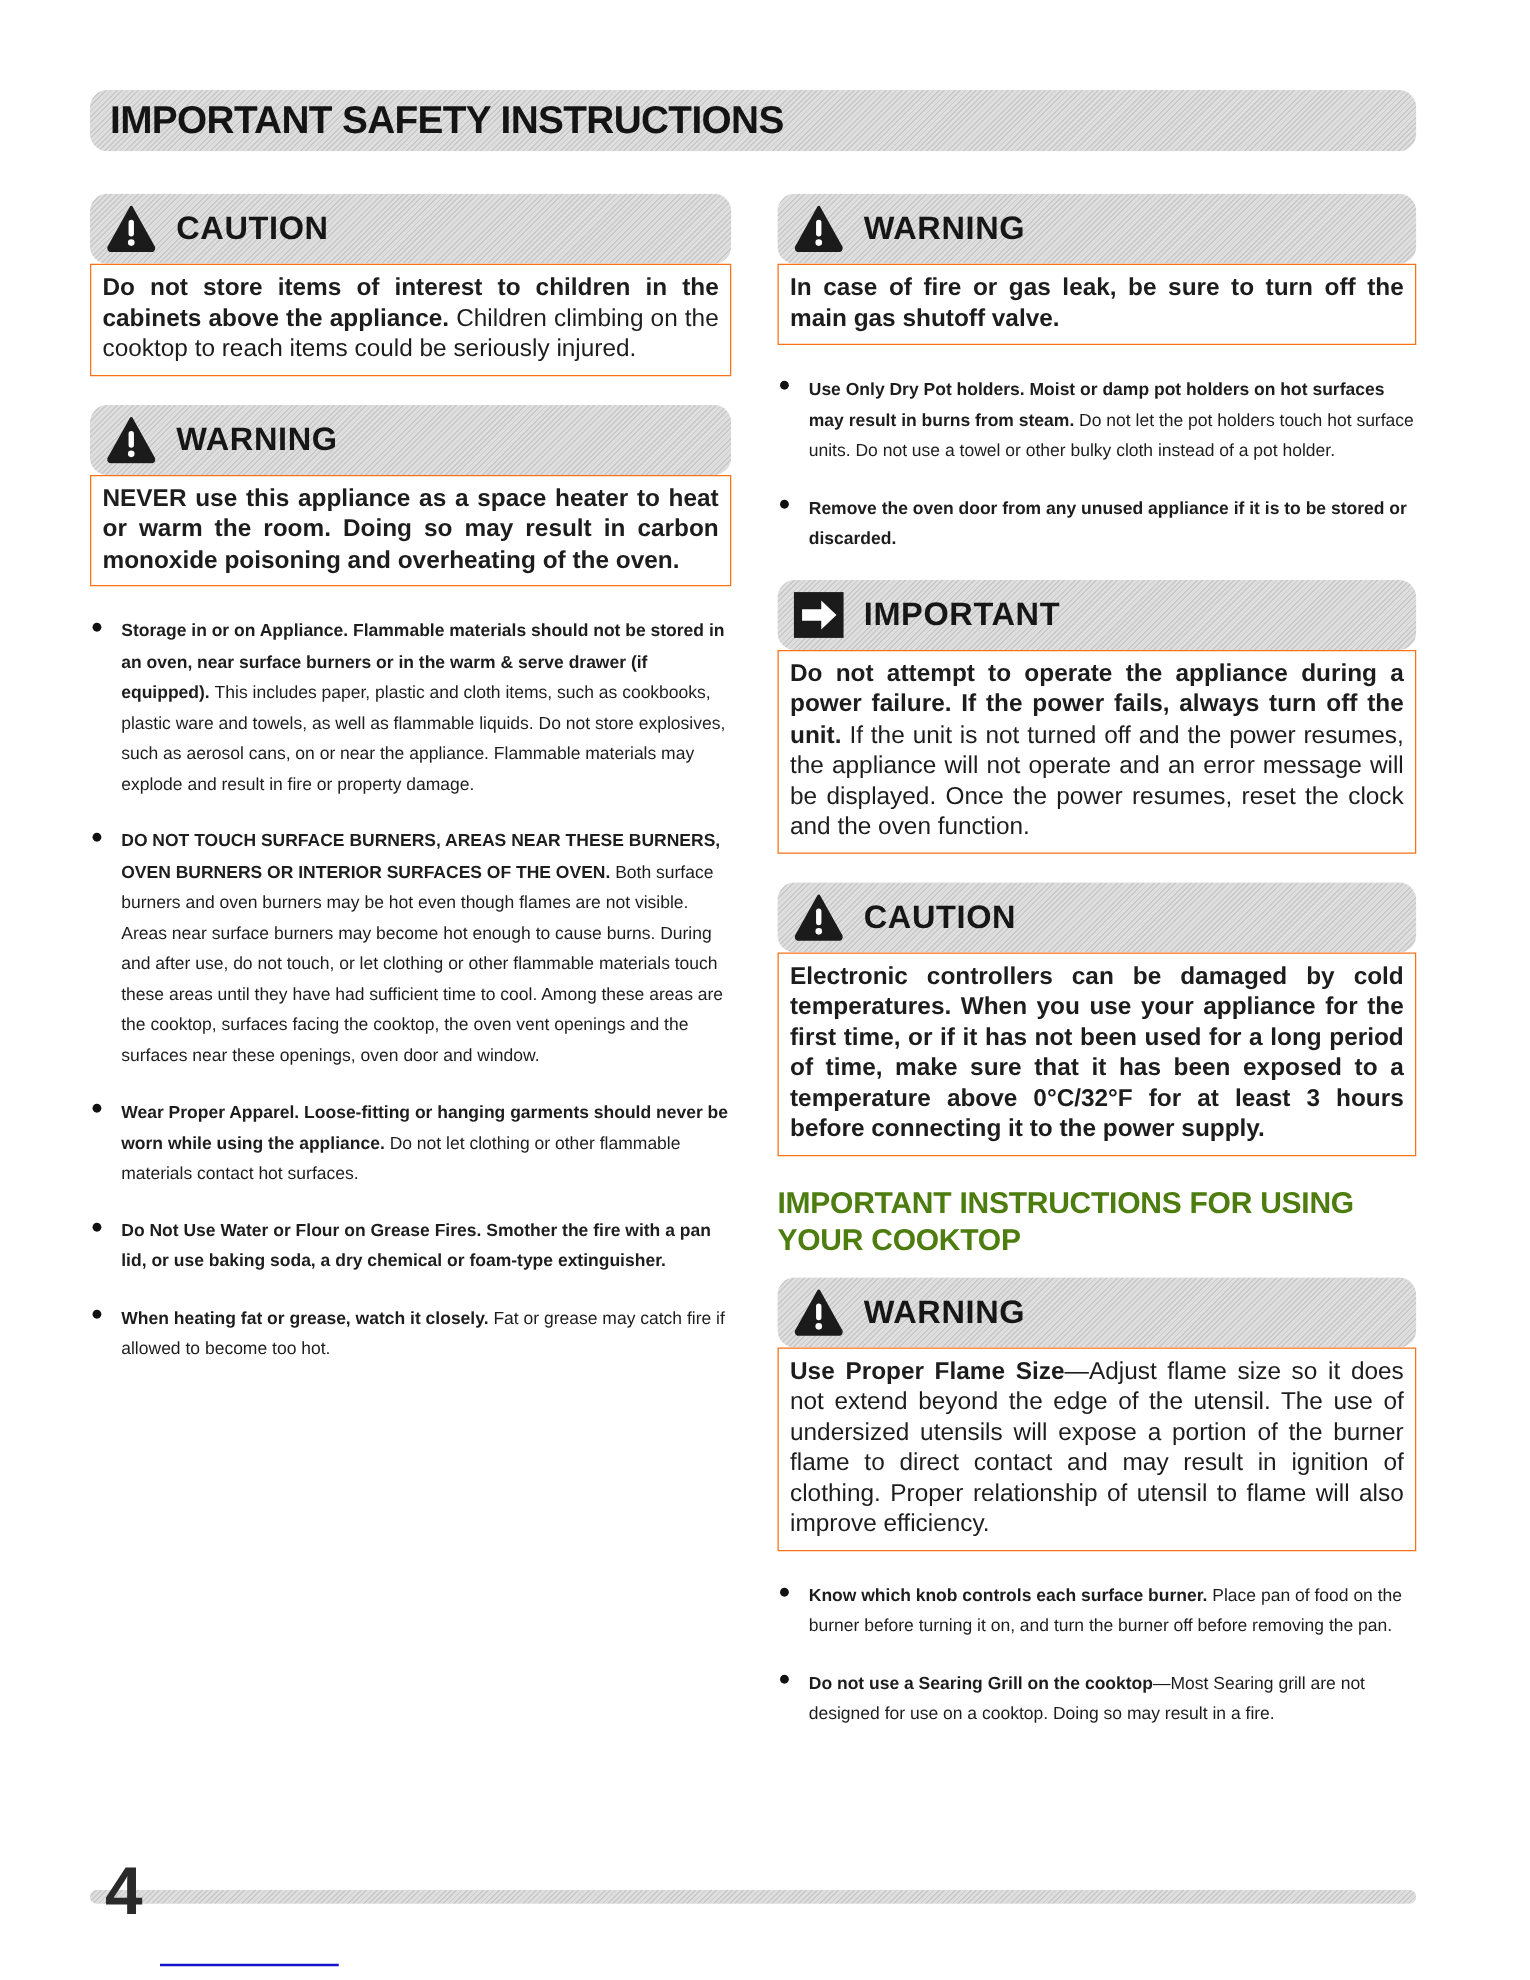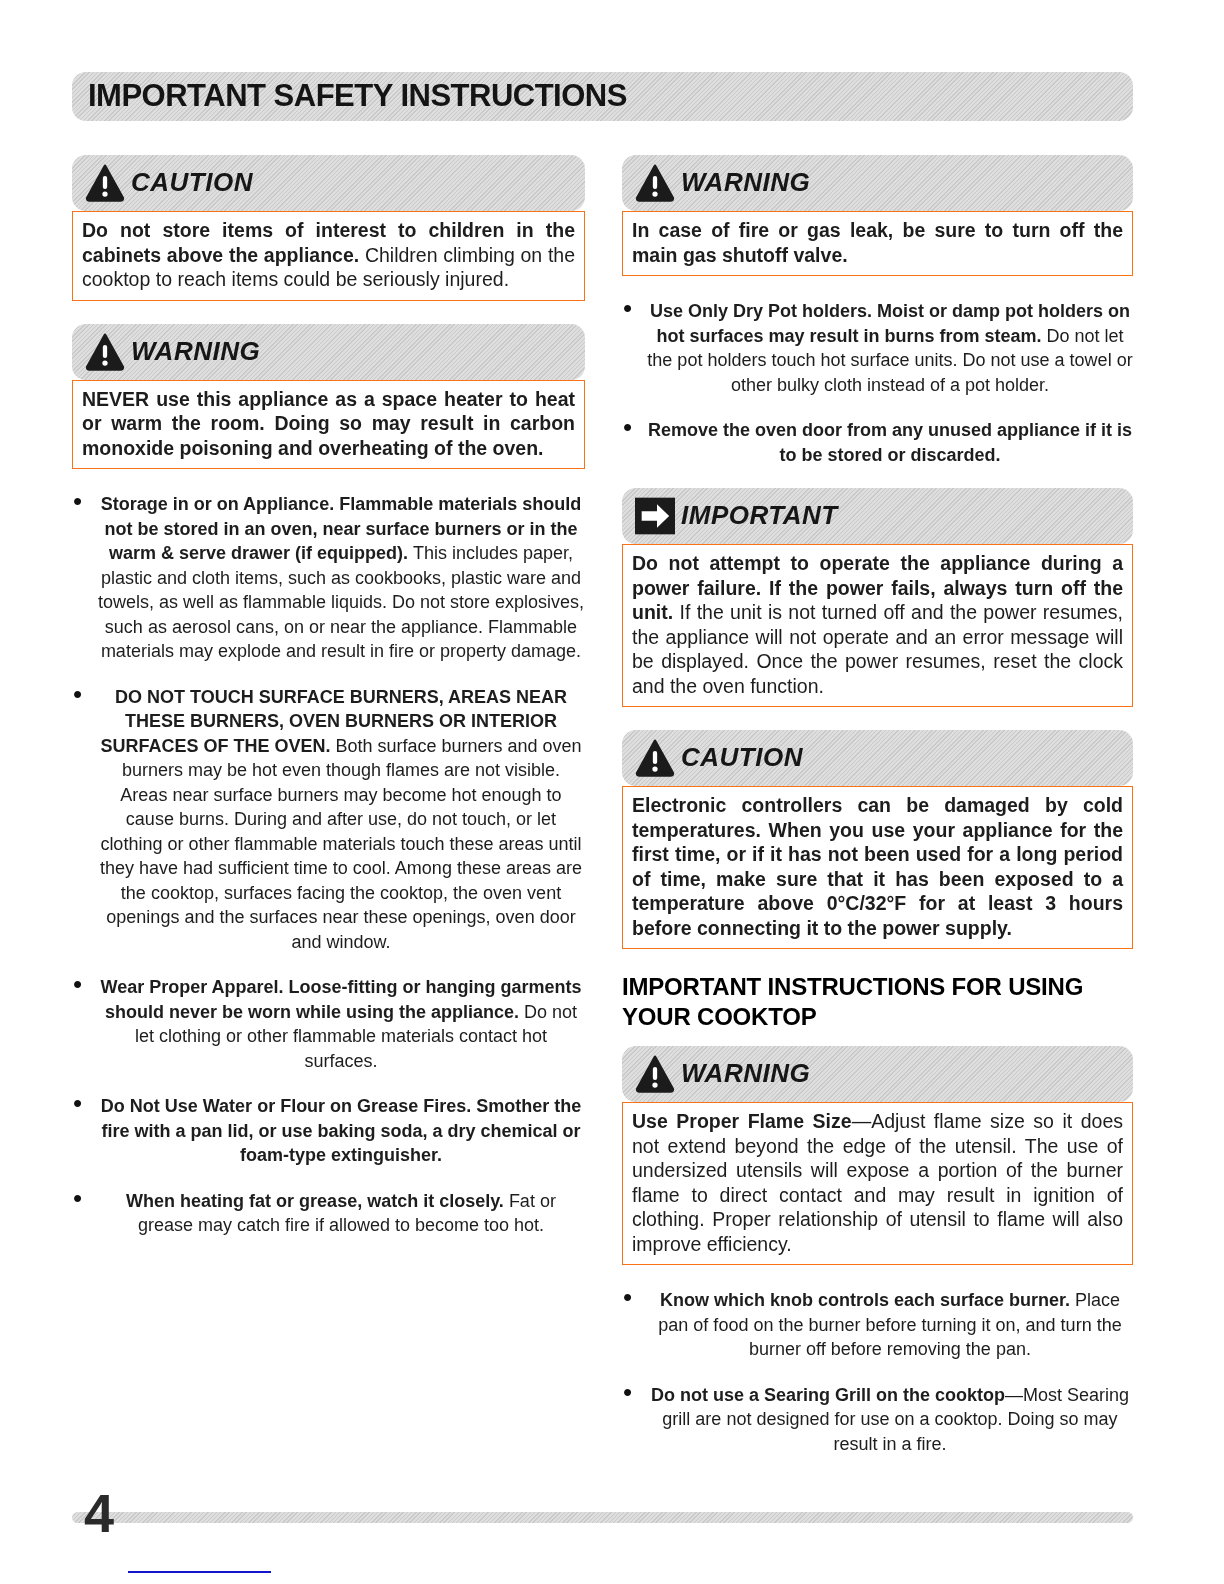--- a/index.html
+++ b/index.html
@@ -23,40 +23,40 @@
   .title-band h1 {
     margin:0; font-size:31px; font-weight:bold; letter-spacing:-0.5px;
     color:#141414; line-height:1.0;
   }
 
   .columns { display:flex; gap:37px; margin-top:34px; }
   .col-left { width:513px; }
   .col-right { width:511px; }
 
   .alert { margin-bottom:23px; }
-  .alert-head { display:flex; align-items:center; gap:6px; padding:9px 13px;font-style:italic; }
+  .alert-head { display:flex; align-items:center; gap:16px; padding:9px 13px; }
   .alert-head .icon { width:40px; height:38px; flex:0 0 auto; display:block; }
   .alert-head .icon svg { width:100%; height:100%; display:block; }
   .alert-label { font-weight:bold; font-size:26px; letter-spacing:0.5px; color:#161616; line-height:1; padding-bottom:2px; }
 
   .alert-body {
     border:1px solid #f97316; background:#ffffff;
     padding:6px 9px 8px 9px;
     font-size:19.5px; line-height:24.5px; text-align:justify;
   }
   .b { font-weight:bold; }
 
-  ul.bullets { list-style:none; margin:15px 0 0 0; padding:0; font-size:18px; line-height:24.5px;text-align:center; }
+  ul.bullets { list-style:none; margin:15px 0 0 0; padding:0; font-size:14px; line-height:24.5px; }
   ul.bullets li { position:relative; padding-left:25px; margin-bottom:21px; }
   ul.bullets li::before { content:"\2022"; position:absolute; left:1px; top:-3px; font-size:26px; color:#111; }
   ul.bullets.tight { margin-top:10px; }
 
   .section-heading {
     margin:1px 0 14px 0; font-size:24px; font-weight:bold;
-    line-height:30px; color:#000000; letter-spacing:-0.2px;
+    line-height:30px; color:#4d7c0f; letter-spacing:-0.2px;
   }
 
   .footer-bar { position:absolute; left:72px; width:1061px; top:1512px; height:11px; }
   .page-number {
     position:absolute; left:84px; top:1486px;
     font-size:54px; font-weight:bold; line-height:1; color:#2a2a2a;
   }
   .blue-rule { position:absolute; left:128px; top:1571px; width:143px; height:2px; background:#1414cc; }
 </style>
 </head>

